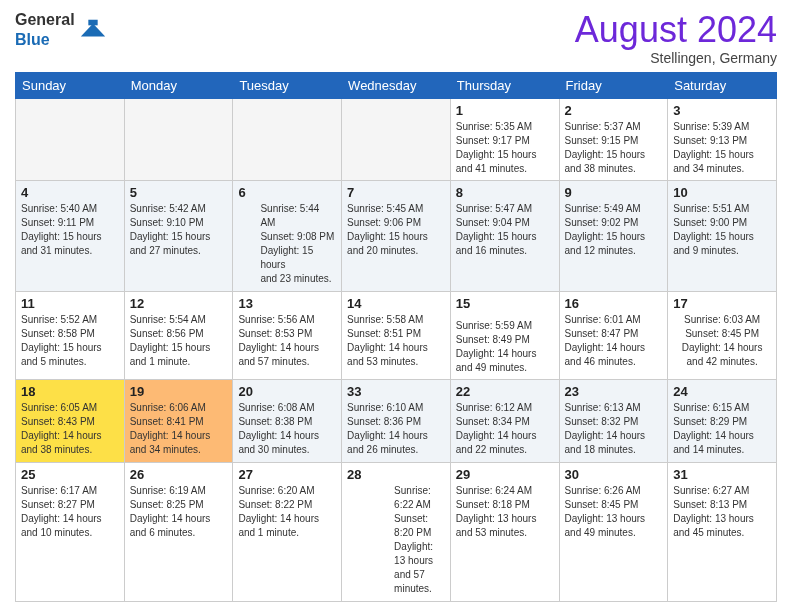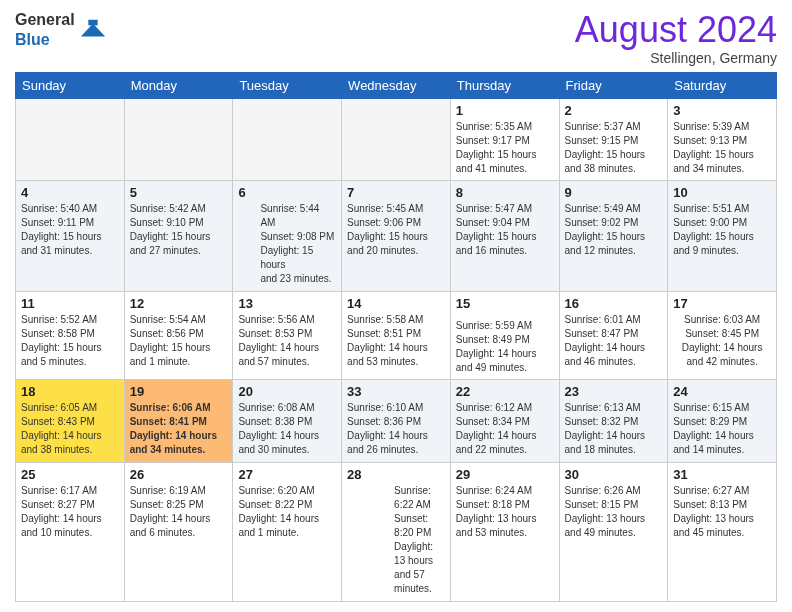--- a/index.html
+++ b/index.html
@@ -273,21 +273,21 @@
         <tr>
           <td style="background: #fde047; margin-left: 40px;">
             <span class="day-number">18</span>
             <div class="day-info" style="white-space: pre-line;">Sunrise: 6:05 AM
 Sunset: 8:43 PM
 Daylight: 14 hours
 and 38 minutes.</div>
           </td>
           <td style="background: #fdba74;">
             <span class="day-number">19</span>
-            <div class="day-info" style="white-space: pre-line; font-weight: bold;">Sunrise: 6:06 AM
+            <div class="day-info" style="white-space: pre-line;">Sunrise: 6:06 AM
 Sunset: 8:41 PM
 Daylight: 14 hours
 and 34 minutes.</div>
           </td>
           <td style="background: rgb(240, 244, 248);">
             <span class="day-number">20</span>
             <div class="day-info" style="white-space: pre-line;">Sunrise: 6:08 AM
 Sunset: 8:38 PM
 Daylight: 14 hours
 and 30 minutes.</div>
@@ -353,21 +353,21 @@
           <td>
             <span class="day-number">29</span>
             <div class="day-info" style="white-space: pre-line;">Sunrise: 6:24 AM
 Sunset: 8:18 PM
 Daylight: 13 hours
 and 53 minutes.</div>
           </td>
           <td>
             <span class="day-number">30</span>
             <div class="day-info" style="white-space: pre-line;">Sunrise: 6:26 AM
-Sunset: 8:15 PM
+Sunset: 8:45 PM
 Daylight: 13 hours
 and 49 minutes.</div>
           </td>
           <td>
             <span class="day-number">31</span>
             <div class="day-info" style="white-space: pre-line;">Sunrise: 6:27 AM
 Sunset: 8:13 PM
 Daylight: 13 hours
 and 45 minutes.</div>
           </td>

